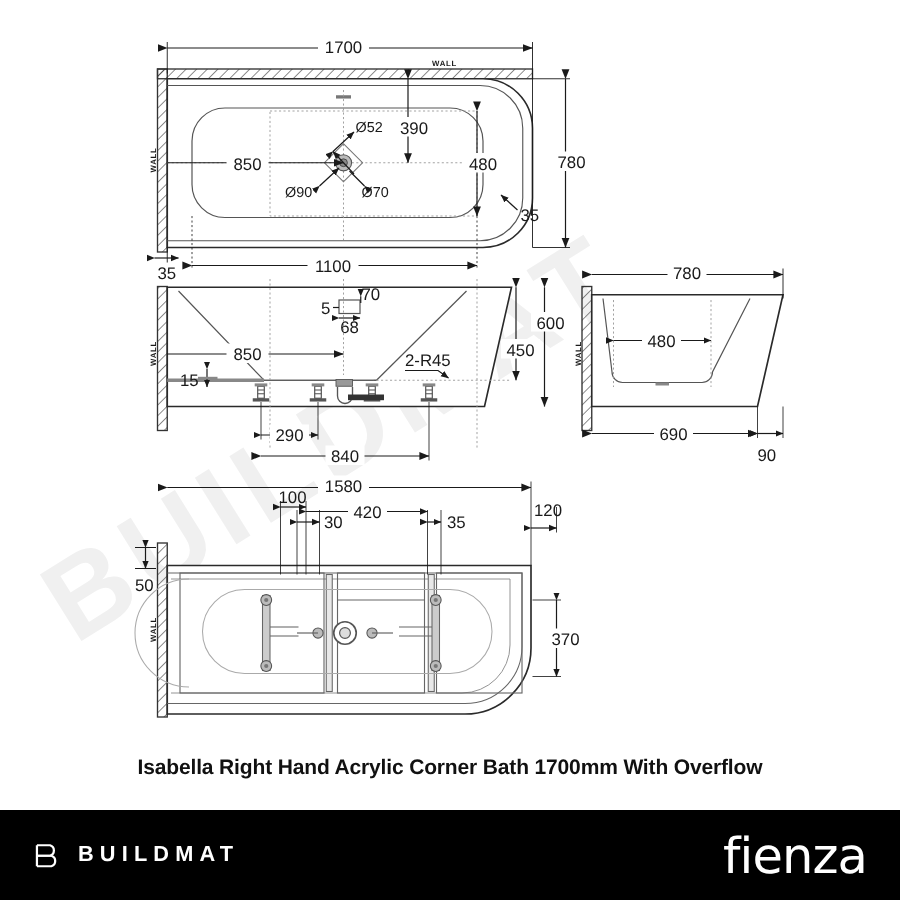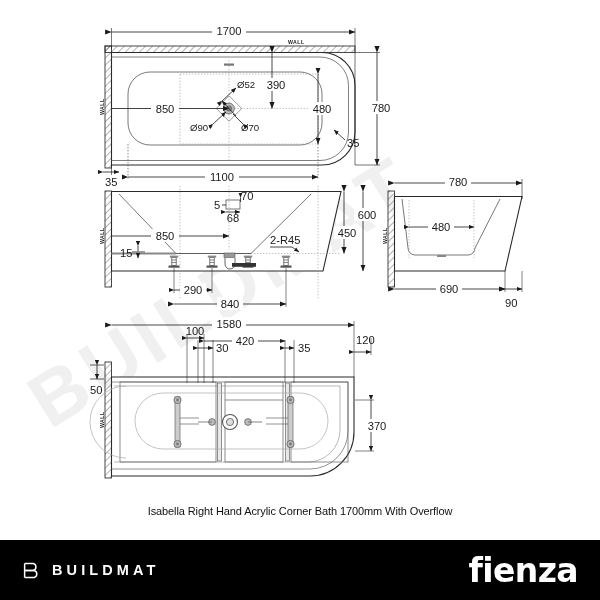--- a/index.html
+++ b/index.html
@@ -35,22 +35,22 @@
     top: 482px;
     width: 600px;
     height: 58px;
     background: #ffffff;
     display: flex;
     align-items: center;
     justify-content: center;
   }
   #product-title {
     font-family: "Liberation Sans", sans-serif;
-    font-size: 11px;
-    font-weight: normal;
+    font-size: 14px;
+    font-weight: bold;
     color: #111111;
     letter-spacing: -0.1px;
     white-space: nowrap;
   }
   #footer-bar {
     position: absolute;
     left: 0;
     top: 540px;
     width: 600px;
     height: 60px;
@@ -70,21 +70,21 @@
     color: #ffffff;
     font-family: "Liberation Sans", sans-serif;
     font-size: 14.5px;
     font-weight: bold;
     letter-spacing: 4.1px;
   }
   .brand-right-text {
     color: #ffffff;
     font-family: "DejaVu Sans", sans-serif;
     font-size: 33px;
-    font-weight: bold;
+    font-weight: normal;
     letter-spacing: -0.6px;
     line-height: 1;
   }
   svg { display: block; }
   text { font-family: "Liberation Sans", sans-serif; fill: #1a1a1a; }
   .dim { font-size: 11.2px; }
   .dim-sm { font-size: 9.6px; }
   .wall-lbl { font-size: 5.2px; font-weight: bold; letter-spacing: 0.5px; }
   .wm { font-family: "Liberation Sans", sans-serif; font-size: 76px; font-weight: bold; fill: #f0f0f0; letter-spacing: 6px; }
 </style>

